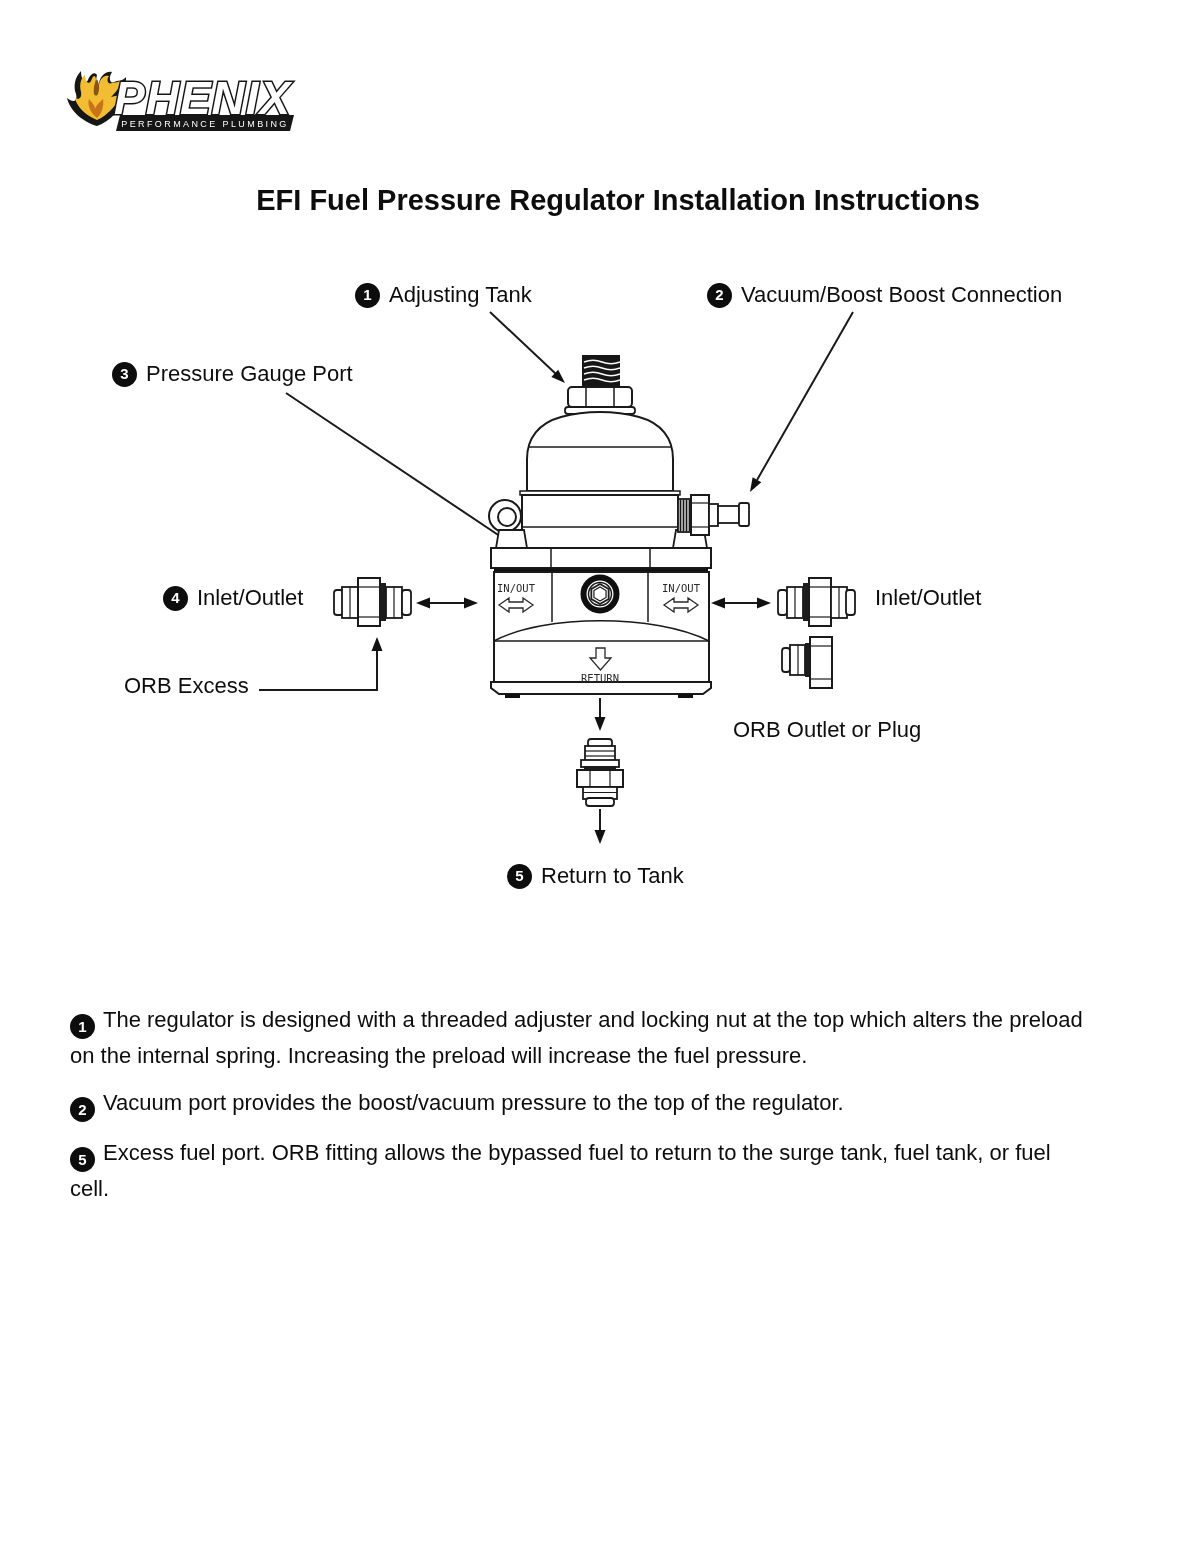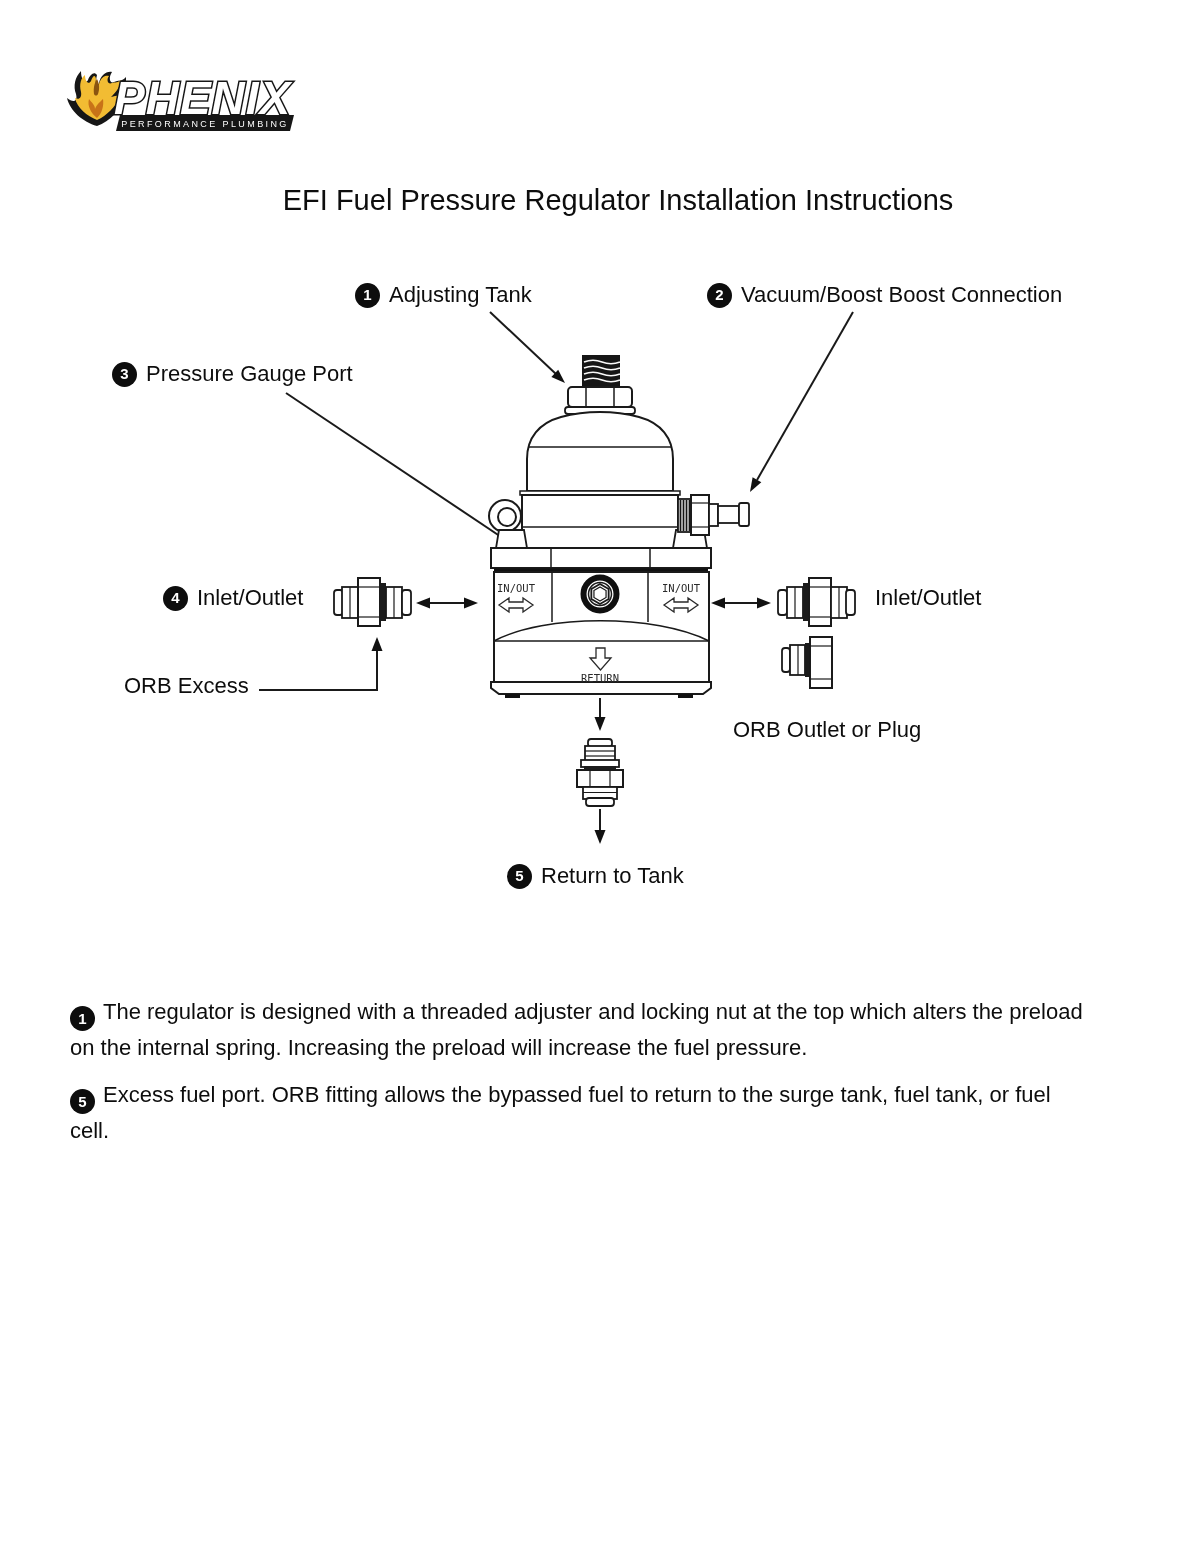--- a/index.html
+++ b/index.html
@@ -13,21 +13,21 @@
   }
   .abs { position: absolute; }
 
   
   .logo { left: 64px; top: 70px; width: 235px; height: 66px; }
 
   
   .title {
     left: 0; top: 184px; width: 1200px;
     text-align: center;
-    font-size: 29px; font-weight: normal;
+    font-size: 29px; font-weight: bold;
     letter-spacing: 0px;
     padding-left: 36px;
   }
 
   
   .diagram-svg { left: 0; top: 0; width: 1200px; height: 950px; }
 
   
   .callout {
     display: flex; align-items: center;
@@ -40,21 +40,21 @@
     font-size: 15px; font-weight: bold;
     flex: 0 0 auto;
   }
   .callout .badge { margin-right: 9px; }
 
   
   .notes {
     left: 70px; top: 995px; width: 1016px;
     font-size: 22px; line-height: 33px;
   }
-  .notes p { margin: 0 0 14px 0; }
+  .notes p { margin: 8px 0 14px 0; }
   .notes .badge { vertical-align: -5px; margin-right: 8px; }
 
   svg text.cad {
     font-family: "DejaVu Sans Mono", monospace;
     font-size: 10.5px; fill: #2a2a2a;
   }
 </style>
 </head>
 <body>
 
@@ -256,14 +256,15 @@
 <div class="abs callout" style="left:733px; top:717px">
   <span>ORB Outlet or Plug</span>
 </div>
 <div class="abs callout" style="left:507px; top:863px">
   <span class="badge">5</span>
   <span>Return to Tank</span>
 </div>
 
 <div class="abs notes">
   <p><span class="badge">1</span><span>The regulator is designed with a threaded adjuster and locking nut at the top which alters the preload on the internal spring. Increasing the preload will increase the fuel pressure.</span></p>
+  <p><span class="badge">2</span><span>Vacuum port provides the boost/vacuum pressure to the top of the regulator.</span></p>
   <p><span class="badge">5</span><span>Excess fuel port. ORB fitting allows the bypassed fuel to return to the surge tank, fuel tank, or fuel cell.</span></p>
 </div>
 
 </body></html>

